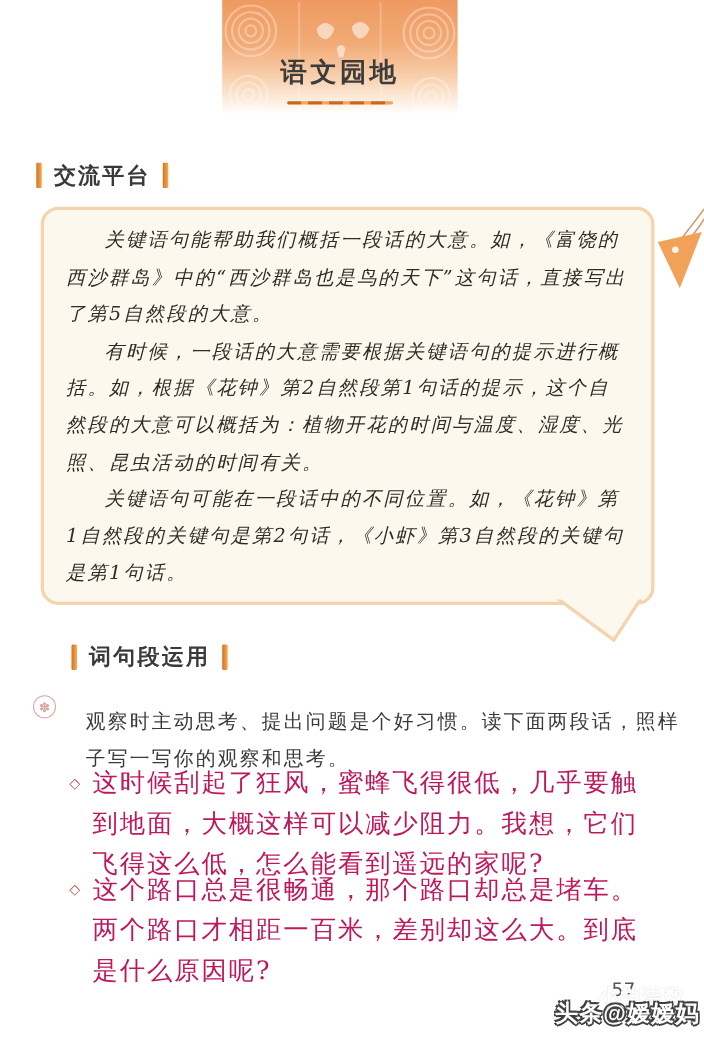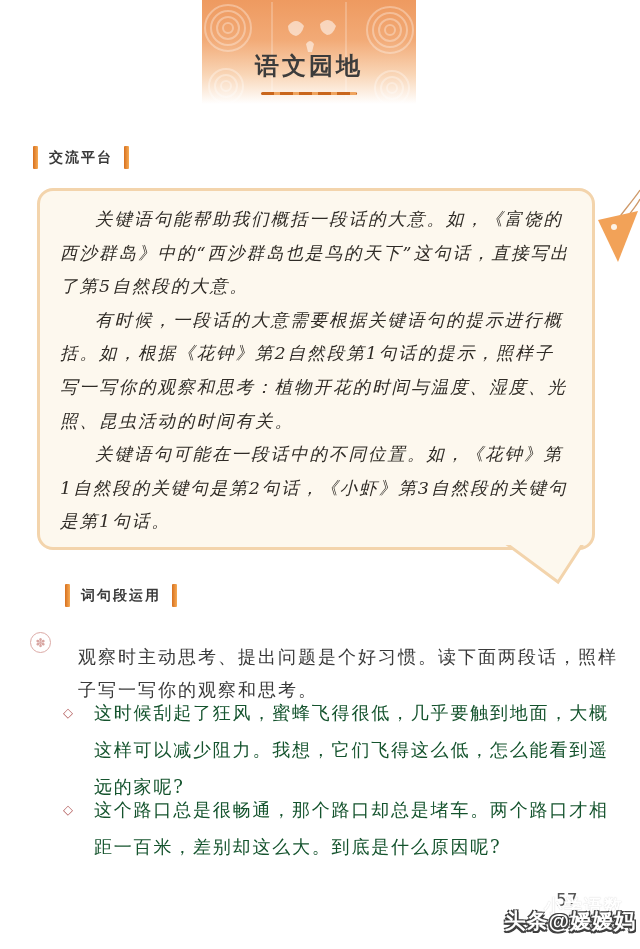--- a/index.html
+++ b/index.html
@@ -13,21 +13,21 @@
   .banner-title{position:absolute;left:0;right:0;top:50px;text-align:center;
                 font-size:24px;font-weight:600;color:#3c3c3c;letter-spacing:3px;}
   .banner-underline{position:absolute;left:50%;transform:translateX(-50%);top:92px;
                     width:96px;height:3px;border-radius:2px;
                     background:repeating-linear-gradient(90deg,#c9661c 0 13px,#efa45f 13px 19px);}
 
   
   .section-heading{position:absolute;display:flex;align-items:center;gap:11px;}
   .sh-bar{width:5px;height:23px;border-radius:1px;
           background:linear-gradient(90deg,#d7701f,#f7ab55);}
-  .sh-text{font-size:14px;font-weight:700;color:#3a3a3a;letter-spacing:2px;
+  .sh-text{font-size:20px;font-weight:700;color:#3a3a3a;letter-spacing:2px;
            font-family:"DejaVu Sans", sans-serif;}
   #sh-exchange{left:33px;top:146px;}
   #sh-usage{left:33px;top:584px;padding-left:32px;}
 
   
   .bubble{position:absolute;left:37px;top:188px;width:558px;height:362px;box-sizing:border-box;
           background:#fdf8ee;border:3px solid #f3d4ac;border-radius:16px;
           padding:12px 20px 0 20px;font-style:italic;}
   .bubble p{margin:0;text-indent:2em;font-size:17.5px;line-height:33.6px;
             color:#2f2b26;letter-spacing:2px;}
@@ -38,22 +38,22 @@
 
   
   .seal{position:absolute;left:30px;top:632px;width:21px;height:21px;box-sizing:border-box;
         border:1px solid #dcaaa6;border-radius:50%;color:#d8a5a1;
         display:flex;align-items:center;justify-content:center;font-size:12px;line-height:1;}
   .instruction{position:absolute;left:62px;top:624px;width:546px;margin:16px;
                font-size:18px;line-height:33px;color:#3a3a3a;letter-spacing:2px;}
   .diamond{position:absolute;font-size:13px;color:#b25b5b;line-height:1;}
   #diamond-1{left:63px;top:706px;}
   #diamond-2{left:63px;top:803px;}
-  .example-text{position:absolute;left:94px;margin:0;font-size:18px;line-height:37px;
-                color:#14532d;letter-spacing:1.8px;}
+  .example-text{position:absolute;left:84px;margin:0;font-size:23px;line-height:37px;
+                color:#be185d;letter-spacing:1.8px;}
   #example-1{top:694px;width:518px;}
   #example-2{top:791px;width:518px;}
 
   
   .page-number{position:absolute;left:556px;top:890px;width:44px;text-align:left;
                font-size:17px;color:#575757;font-family:"DejaVu Sans", sans-serif;}
   .ghost-watermark{position:absolute;right:16px;top:894px;font-size:18px;font-weight:700;
                    color:#ffffff;text-shadow:0 0 1px rgba(130,130,130,0.45);
                    letter-spacing:2px;font-family:Liberation Sans, sans-serif;}
   .watermark{position:absolute;right:4px;top:907px;font-size:21px;font-weight:700;
@@ -96,21 +96,21 @@
   </div>
 
   <div class="section-heading" id="sh-exchange">
     <span class="sh-bar"></span>
     <span class="sh-text">交流平台</span>
     <span class="sh-bar"></span>
   </div>
 
   <div class="bubble">
     <p>关键语句能帮助我们概括一段话的大意。如，《富饶的西沙群岛》中的“西沙群岛也是鸟的天下”这句话，直接写出了第5自然段的大意。</p>
-    <p>有时候，一段话的大意需要根据关键语句的提示进行概括。如，根据《花钟》第2自然段第1句话的提示，照样子写一写你的观察和思考：植物开花的时间与温度、湿度、光照、昆虫活动的时间有关。</p>
+    <p>有时候，一段话的大意需要根据关键语句的提示进行概括。如，根据《花钟》第2自然段第1句话的提示，这个自然段的大意可以概括为：植物开花的时间与温度、湿度、光照、昆虫活动的时间有关。</p>
     <p>关键语句可能在一段话中的不同位置。如，《花钟》第1自然段的关键句是第2句话，《小虾》第3自然段的关键句是第1句话。</p>
   </div>
   <svg class="bubble-tail" viewBox="0 0 90 42">
     <path d="M4,-3 L58,37 L84,-3" fill="#fdf8ee" stroke="#f3d4ac" stroke-width="3"></path>
   </svg>
 
   <svg class="plane" viewBox="0 0 46 85">
     <path d="M18 42 C28 28 40 14 46 5" fill="none" stroke="#cf9a6a" stroke-width="1.3"></path>
     <path d="M22 46 C32 33 42 22 46 14" fill="none" stroke="#cf9a6a" stroke-width="1.3"></path>
     <polygon points="4,35 44,26 24,77" fill="#f2a258"></polygon>

